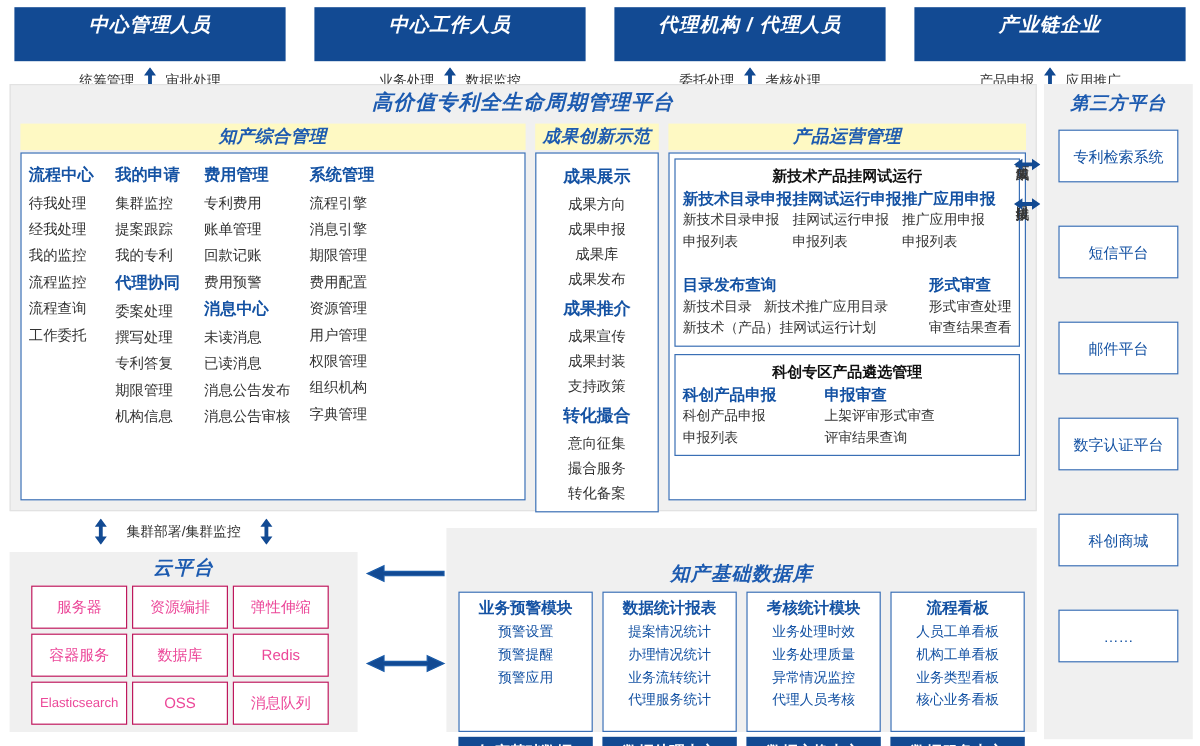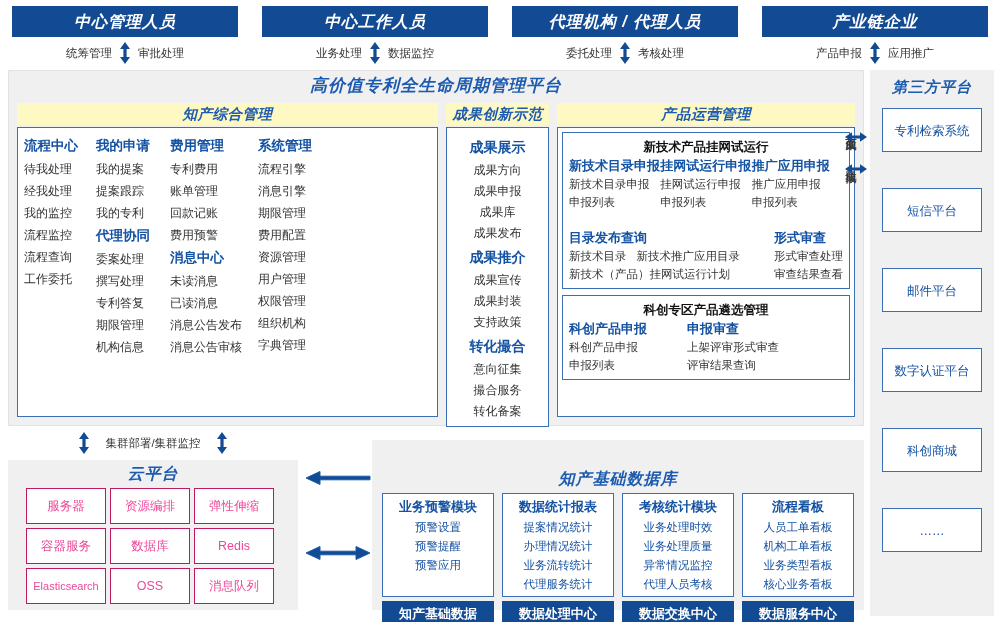--- a/index.html
+++ b/index.html
@@ -12,21 +12,21 @@
     overflow:hidden;
   }
   .root{position:absolute;left:0;top:0;width:1000px;height:622px;}
 
   
   .actors{position:absolute;left:0;top:6px;width:1000px;height:62px;display:flex;}
   .actor-col{flex:1;padding:0 12px;box-sizing:border-box;}
   .actor-box{
     background:#124a93;color:#fff;text-align:center;
     font-size:16px;font-weight:bold;font-style:italic;
-    line-height:31px;height:31px;letter-spacing:1px;
+    line-height:31px;height:45px;letter-spacing:1px;
   }
   .actor-links{display:flex;align-items:center;justify-content:center;gap:6px;margin-top:5px;}
   .actor-links .lbl{font-size:11.5px;color:#333;font-style:normal;font-weight:normal;white-space:nowrap;}
   .ud-arrow{width:14px;height:22px;flex:0 0 14px;}
 
   
   .platform{
     position:absolute;left:8px;top:70px;width:856px;height:356px;
     background:#f0f0f0;border:1px solid #e2e2e2;box-sizing:border-box;
   }
@@ -125,21 +125,21 @@
     position:absolute;left:372px;top:440px;width:492px;height:170px;background:#f0f0f0;
   }
   .db-title{
     text-align:center;color:#1d5bb0;font-size:16px;font-weight:bold;font-style:italic;
     line-height:28px;letter-spacing:1px;margin-top:25px;
   }
   .db-cols{display:flex;gap:8px;padding:0 10px;box-sizing:border-box;}
   .db-col{flex:1;}
   .db-card{
     border:1.5px solid #3a6fb5;background:#fff;box-sizing:border-box;
-    height:104px;padding-top:2px;
+    height:117px;padding-top:2px;
   }
   .db-card-title{
     text-align:center;color:#1452a3;font-size:13px;font-weight:bold;line-height:22px;
   }
   .db-leaf{text-align:center;color:#1452a3;font-size:11.5px;line-height:19px;white-space:nowrap;}
   .db-foot{
     margin-top:4px;background:#124a93;color:#fff;text-align:center;
     font-size:13px;font-weight:bold;line-height:26px;height:26px;
   }
 
@@ -206,21 +206,21 @@
               <div class="grp-title">流程中心</div>
               <div class="leaf">待我处理</div>
               <div class="leaf">经我处理</div>
               <div class="leaf">我的监控</div>
               <div class="leaf">流程监控</div>
               <div class="leaf">流程查询</div>
               <div class="leaf">工作委托</div>
             </div>
             <div class="col" style="width:74px">
               <div class="grp-title">我的申请</div>
-              <div class="leaf">我的提案</div>
+              <div class="leaf">集群监控</div>
               <div class="leaf">提案跟踪</div>
               <div class="leaf">我的专利</div>
               <div class="grp-title">代理协同</div>
               <div class="leaf">委案处理</div>
               <div class="leaf">撰写处理</div>
               <div class="leaf">专利答复</div>
               <div class="leaf">期限管理</div>
               <div class="leaf">机构信息</div>
             </div>
             <div class="col" style="width:88px">

